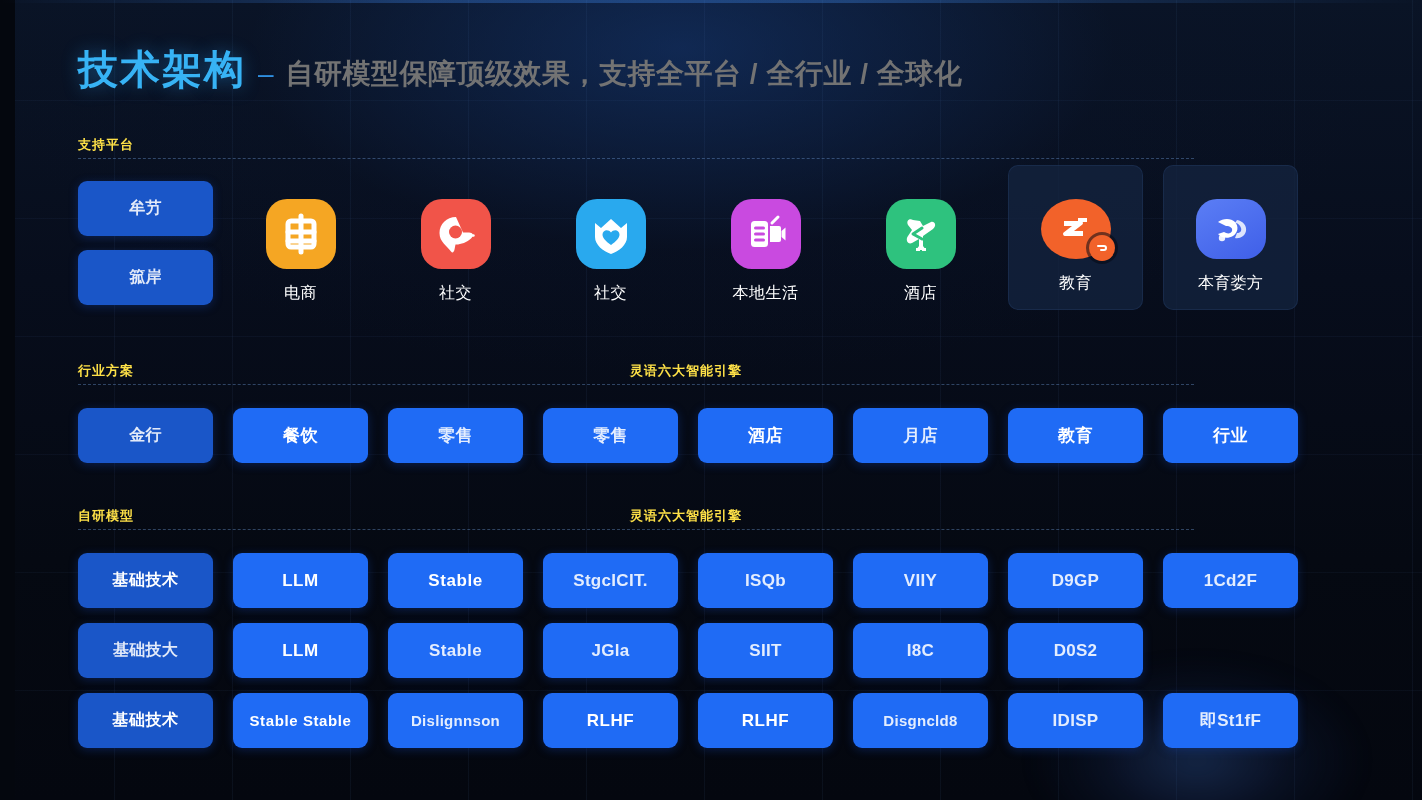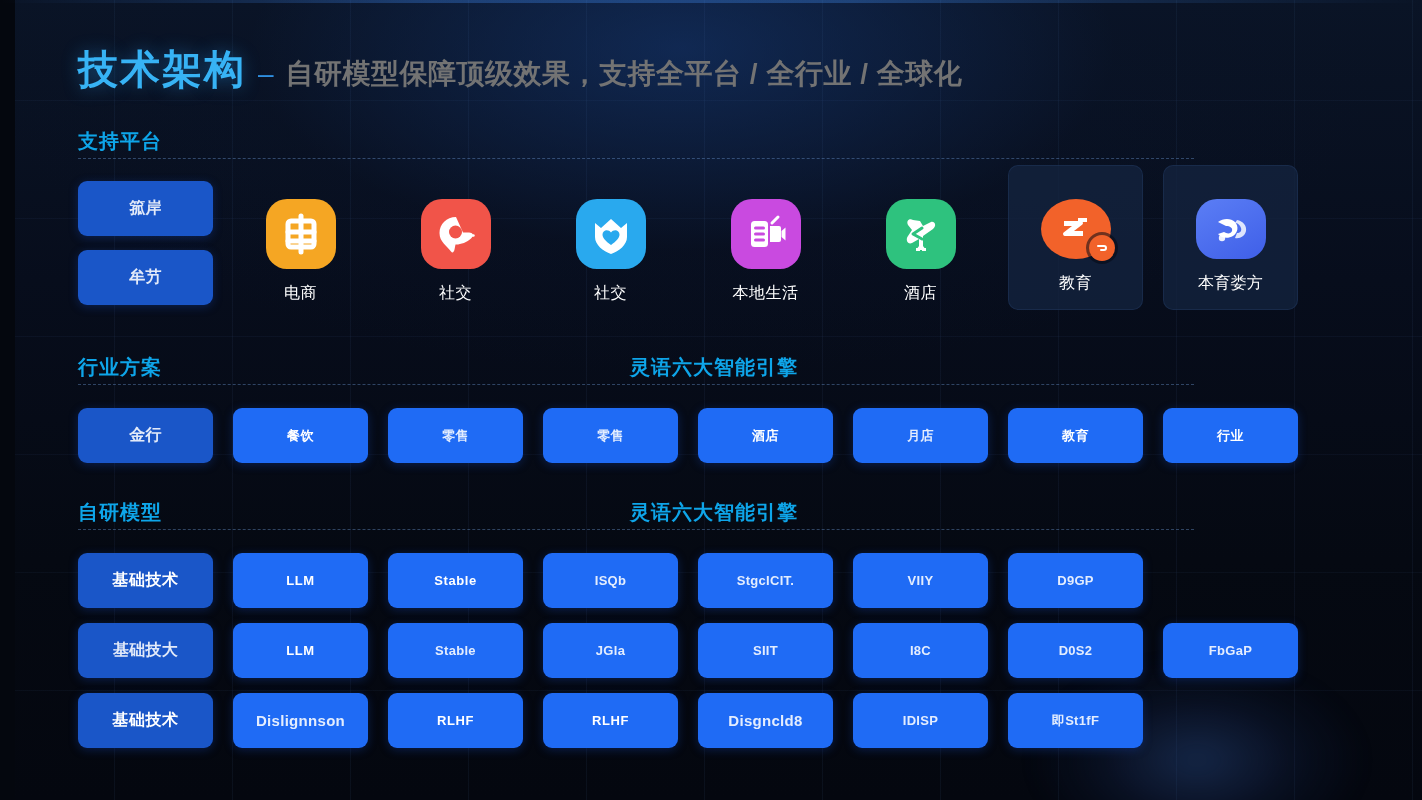--- a/index.html
+++ b/index.html
@@ -99,24 +99,24 @@
 
   
   .section { position: absolute; left: 0; right: 0; }
 
   .sec-head-row {
     position: relative;
     height: 34px;
   }
   .sec-title {
     position: absolute;
-    top: 0;
-    font-size: 20px;
+    top: 8px;
+    font-size: 13px;
     font-weight: 700;
-    color: #0ea5e9;
+    color: #fde047;
     letter-spacing: 1px;
     white-space: nowrap;
   }
   .sec-title.left  { left: 78px; }
   .sec-title.mid   { left: 630px; }
 
   .divider {
     position: absolute;
     left: 78px;
     right: 78px;
@@ -142,21 +142,21 @@
   }
 
   
   .pill {
     width: 135px;
     height: 55px;
     border-radius: 9px;
     display: flex;
     align-items: center;
     justify-content: center;
-    font-size: 13px;
+    font-size: 17px;
     font-weight: 600;
     color: #ffffff;
     letter-spacing: 0.6px;
     background: #1f6bf5;
     border: none;
     cursor: pointer;
     overflow: hidden;
     white-space: nowrap;
     box-shadow: 0 2px 10px rgba(20,70,180,0.35);
   }
@@ -250,22 +250,22 @@
   <div class="section" style="top:128px;">
     <div class="sec-head-row">
       <span class="sec-title left">支持平台</span>
       <div class="divider"></div>
     </div>
   </div>
 
   <div class="plat-row" style="top:181px;">
 
     <div class="plat-cell stacked">
+      <button class="pill dim garbled">牟芀</button>
       <button class="pill dim garbled">箛岸</button>
-      <button class="pill dim garbled">牟芀</button>
     </div>
 
     <div class="plat-cell">
       <div class="ico" style="background:#f5a623;">
         <svg width="44" height="44" viewBox="0 0 44 44">
           <g fill="none" stroke="#ffffff" stroke-width="5" stroke-linecap="round" stroke-linejoin="round">
             <rect x="9" y="9" width="26" height="26" rx="3"></rect>
             <line x1="22" y1="4" x2="22" y2="40"></line>
             <line x1="9" y1="20" x2="35" y2="20"></line>
             <line x1="9" y1="29" x2="35" y2="29"></line>
@@ -398,31 +398,34 @@
     <div class="cell">
         <button class="pill dim">基础技术</button>
       </div>
     <div class="cell">
         <button class="pill">LLM</button>
       </div>
     <div class="cell">
         <button class="pill">Stable</button>
       </div>
     <div class="cell">
+        <button class="pill garbled">StgcICIT.</button>
+      </div>
+    <div class="cell">
         <button class="pill garbled">ISQb</button>
       </div>
     <div class="cell">
-        <button class="pill garbled">StgcICIT.</button>
-      </div>
-    <div class="cell">
         <button class="pill garbled">VIIY</button>
       </div>
     <div class="cell">
         <button class="pill garbled">D9GP</button>
       </div>
+    <div class="cell">
+        <button class="pill garbled">1Cd2F</button>
+      </div>
   </div>
 
   <div class="row" style="top:623px;">
     <div class="cell">
         <button class="pill dim garbled">基础技大</button>
       </div>
     <div class="cell">
         <button class="pill">LLM</button>
       </div>
     <div class="cell">
@@ -433,30 +436,30 @@
       </div>
     <div class="cell">
         <button class="pill garbled">SIIT</button>
       </div>
     <div class="cell">
         <button class="pill garbled">I8C</button>
       </div>
     <div class="cell">
         <button class="pill garbled">D0S2</button>
       </div>
-    <div class="cell">
-        <button class="pill garbled">FbGaP</button>
-      </div>
   </div>
 
   <div class="row" style="top:693px;">
     <div class="cell">
         <button class="pill dim">基础技术</button>
       </div>
     <div class="cell">
+        <button class="pill wide-text">Stable Stable</button>
+      </div>
+    <div class="cell">
         <button class="pill wide-text garbled">Dislignnson</button>
       </div>
     <div class="cell">
         <button class="pill">RLHF</button>
       </div>
     <div class="cell">
         <button class="pill">RLHF</button>
       </div>
     <div class="cell">
         <button class="pill wide-text garbled">Disgncld8</button>

